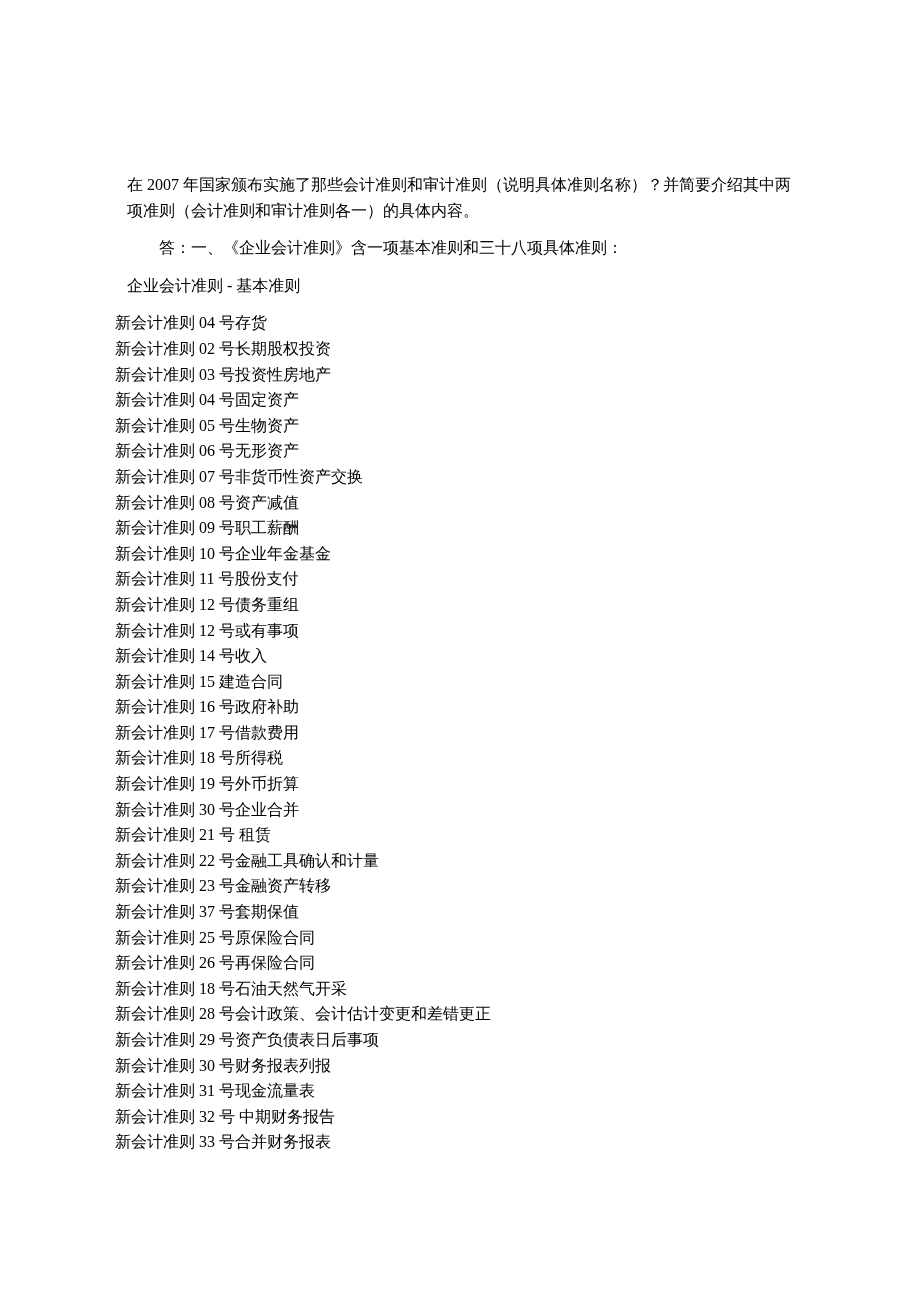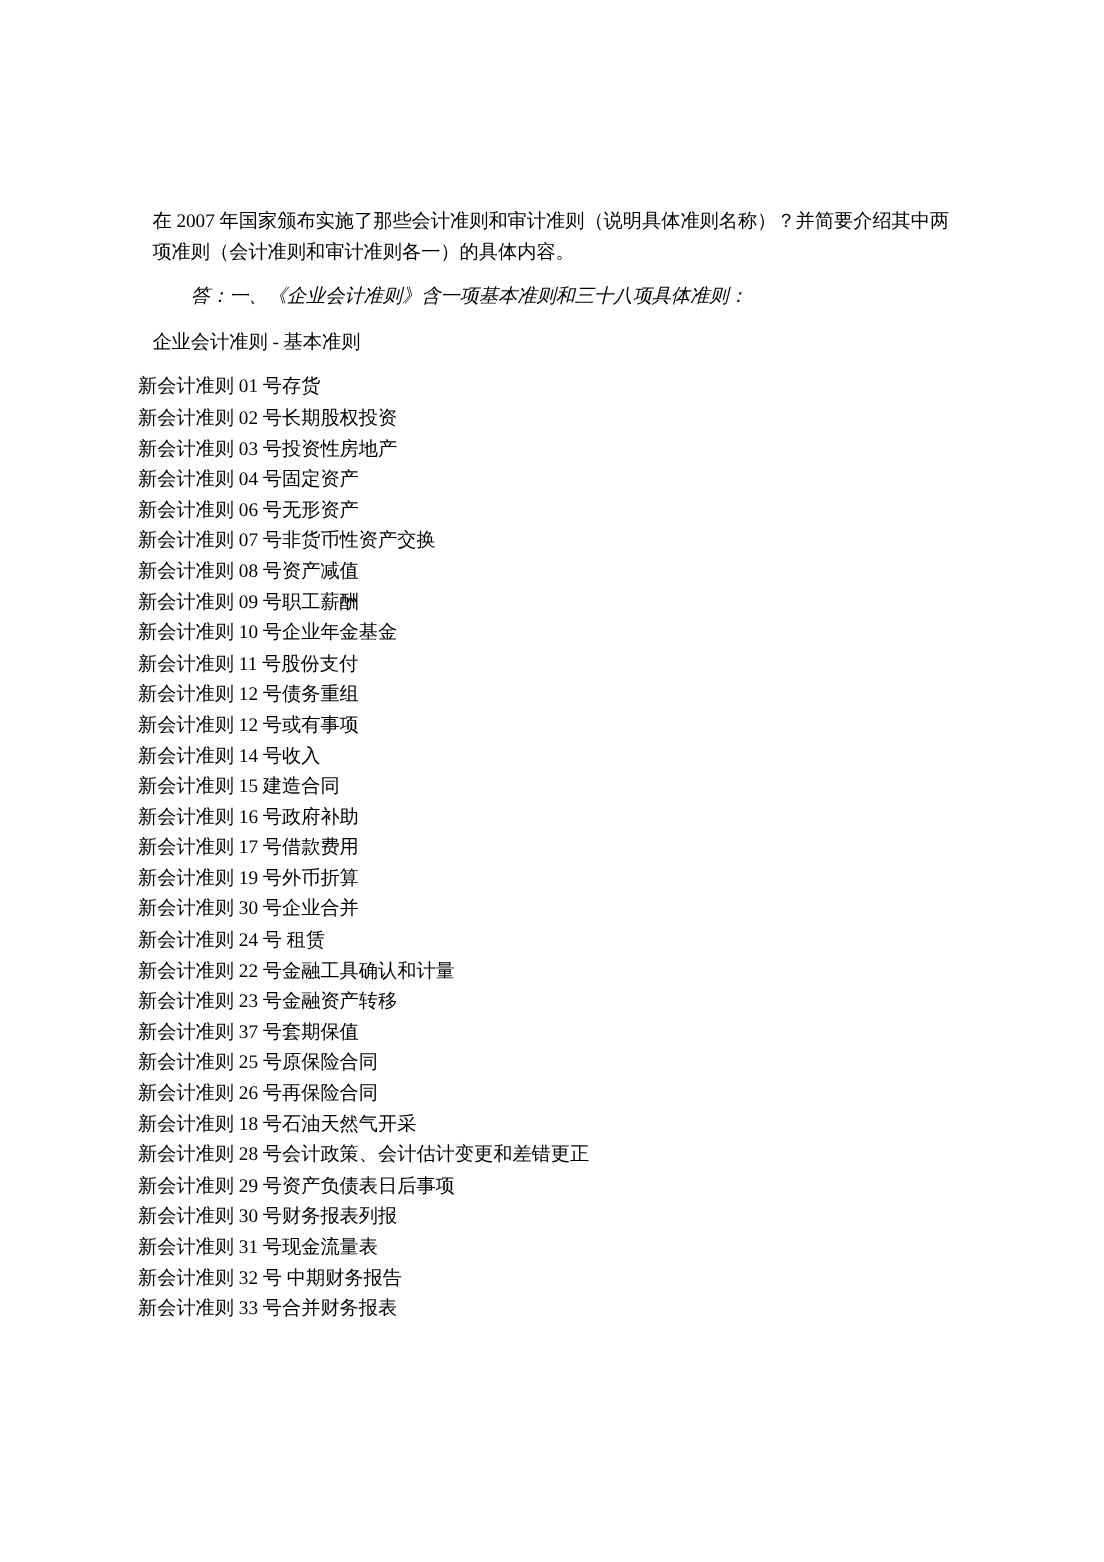--- a/index.html
+++ b/index.html
@@ -12,53 +12,54 @@
       padding: 160px 115px 80px 115px;
       width: 920px;
       box-sizing: border-box;
     }
     .paragraph {
       margin: 12px;
       padding: 0;
     }
     .indent {
       text-indent: 2em;
-      font-style: italic;
     }
     .list-item {
       margin: 0;
       padding: 0;
     }
   </style>
 </head>
 <body>
 
 <p class="paragraph">在 2007 年国家颁布实施了那些会计准则和审计准则（说明具体准则名称）？并简要介绍其中两项准则（会计准则和审计准则各一）的具体内容。</p>
 <p class="paragraph indent">答：一、《企业会计准则》含一项基本准则和三十八项具体准则：</p>
 <p class="paragraph">企业会计准则 - 基本准则</p>
 <div id="standards-container">
-    <p class="list-item">新会计准则 01 号存货</p>
+    <p class="list-item">新会计准则 04 号存货</p>
     <p class="list-item">新会计准则 02 号长期股权投资</p>
     <p class="list-item">新会计准则 03 号投资性房地产</p>
     <p class="list-item">新会计准则 04 号固定资产</p>
+    <p class="list-item">新会计准则 05 号生物资产</p>
     <p class="list-item">新会计准则 06 号无形资产</p>
     <p class="list-item">新会计准则 07 号非货币性资产交换</p>
     <p class="list-item">新会计准则 08 号资产减值</p>
     <p class="list-item">新会计准则 09 号职工薪酬</p>
     <p class="list-item">新会计准则 10 号企业年金基金</p>
     <p class="list-item">新会计准则 11 号股份支付</p>
     <p class="list-item">新会计准则 12 号债务重组</p>
     <p class="list-item">新会计准则 12 号或有事项</p>
     <p class="list-item">新会计准则 14 号收入</p>
     <p class="list-item">新会计准则 15 建造合同</p>
     <p class="list-item">新会计准则 16 号政府补助</p>
     <p class="list-item">新会计准则 17 号借款费用</p>
+    <p class="list-item">新会计准则 18 号所得税</p>
     <p class="list-item">新会计准则 19 号外币折算</p>
     <p class="list-item">新会计准则 30 号企业合并</p>
-    <p class="list-item">新会计准则 24 号  租赁</p>
+    <p class="list-item">新会计准则 21 号  租赁</p>
     <p class="list-item">新会计准则 22 号金融工具确认和计量</p>
     <p class="list-item">新会计准则 23 号金融资产转移</p>
     <p class="list-item">新会计准则 37 号套期保值</p>
     <p class="list-item">新会计准则 25 号原保险合同</p>
     <p class="list-item">新会计准则 26 号再保险合同</p>
     <p class="list-item">新会计准则 18 号石油天然气开采</p>
     <p class="list-item">新会计准则 28 号会计政策、会计估计变更和差错更正</p>
     <p class="list-item">新会计准则 29 号资产负债表日后事项</p>
     <p class="list-item">新会计准则 30 号财务报表列报</p>
     <p class="list-item">新会计准则 31 号现金流量表</p>

